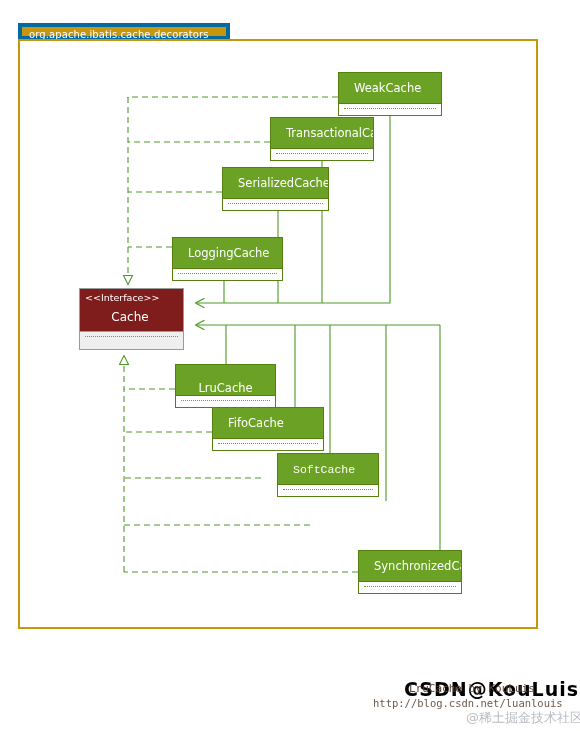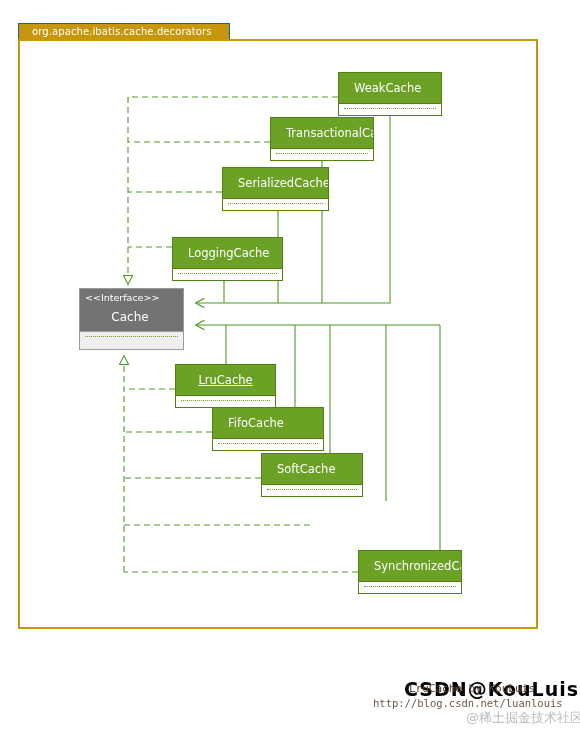--- a/index.html
+++ b/index.html
@@ -23,26 +23,26 @@
     width: 580px; height: 731px;
   }
 
   .pkg-tab {
     position: absolute;
     left: 18px;
     top: 23px;
     width: 212px;
     height: 17px;
     background: #c8960c;
-    border: 1px solid #0369a1;
+    border: 4px solid #0369a1;
     box-sizing: border-box;
     color: #ffffff;
     font-size: 10px;
     line-height: 16px;
-    padding-left: 13px;
+    padding-left: 7px;
     white-space: nowrap;
     letter-spacing: 0.1px;
   }
 
   .pkg-body {
     position: absolute;
     left: 18px;
     top: 39px;
     width: 520px;
     height: 590px;
@@ -82,32 +82,32 @@
     border: 1px solid #55800f;
     border-top: none;
     background: #ffffff;
     padding: 4px 5px 0 5px;
   }
   .node .compartment i {
     display: block;
     height: 0;
     border-top: 1px dotted #6ba225;
   }
-  .node.center .title { text-align: center; padding: 0; text-decoration: underline; }
+  .node.center .title { text-align: center; padding: 8px; }
 
   
   .iface {
     position: absolute;
     box-sizing: border-box;
   }
   .iface .ihead {
     box-sizing: border-box;
     height: 44px;
     border: 1px solid #9b9b9b;
-    background: #737373;
+    background: #7f1d1d;
     color: #ffffff;
     padding: 2px 0 0 5px;
   }
   .iface .stereo {
     font-size: 9.5px;
     line-height: 14px;
     text-align: left;
     white-space: nowrap;
   }
   .iface .iname {
@@ -281,21 +281,21 @@
       </div>
   </div>
 
   <div class="node" style="left:212px; top:407px; width:112px;">
     <div class="title">FifoCache</div>
     <div class="compartment">
         <i></i>
       </div>
   </div>
 
-  <div class="node" style="left:261px; top:453px; width:102px;">
+  <div class="node" style="left:277px; top:453px; width:102px;font-family:Liberation Mono, monospace;">
     <div class="title">SoftCache</div>
     <div class="compartment">
         <i></i>
       </div>
   </div>
 
 
   <div class="node" style="left:358px; top:550px; width:104px;">
     <div class="title">SynchronizedCache</div>
     <div class="compartment">

